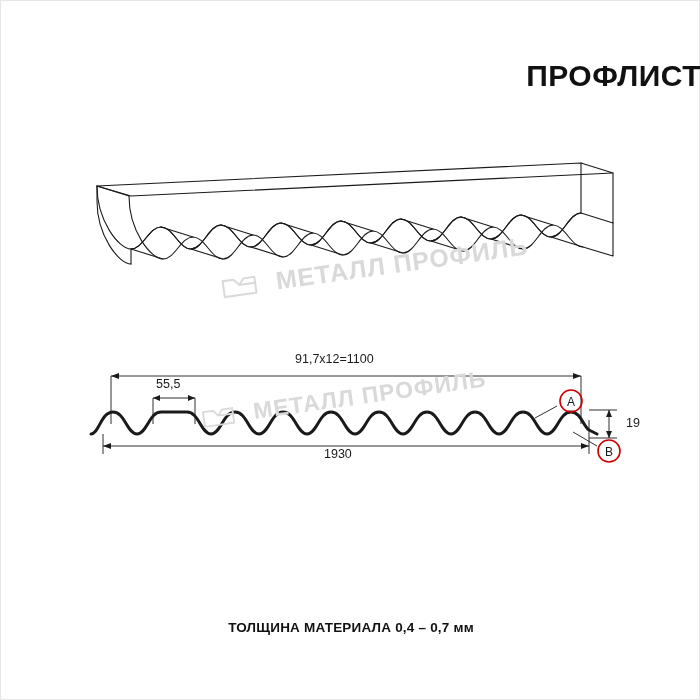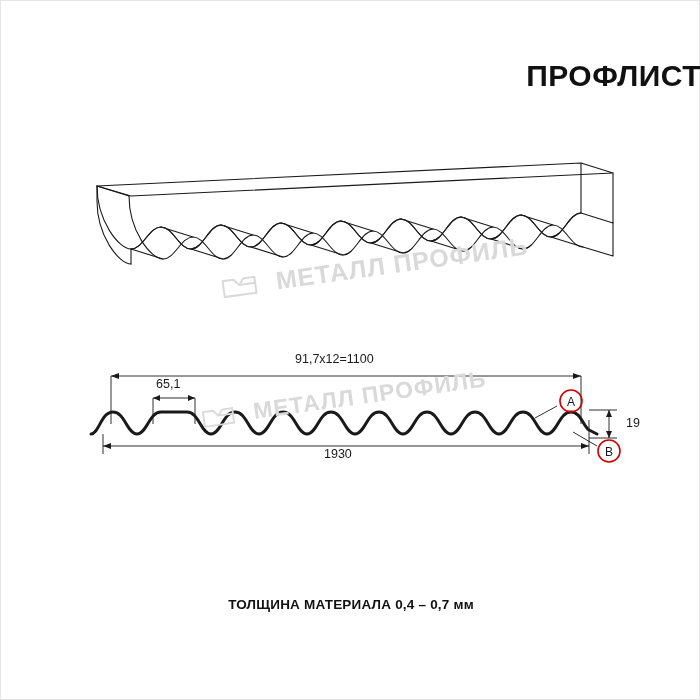--- a/index.html
+++ b/index.html
@@ -38,21 +38,21 @@
     top: 104px;
     left: 0;
     width: 700px;
     text-align: center;
     font-size: 15px;
     font-weight: bold;
     color: #111111;
   }
   .footer-note {
     position: absolute;
-    top: 596px;
+    top: 619px;
     left: 0;
     width: 700px;
     text-align: center;
     font-size: 13.5px;
     font-weight: bold;
     color: #111111;
     letter-spacing: 0.2px;
   }
   .iso-wrap {
     position: absolute;
@@ -244,21 +244,21 @@
         <circle cx="510" cy="55" r="11" fill="none" stroke="#cc0000" stroke-width="1.6"></circle>
         <text x="510" y="60" text-anchor="middle" font-family="Liberation Sans, sans-serif" font-size="12" fill="#1a1a1a">A</text>
       </g>
       <g>
         <circle cx="548" cy="105" r="11" fill="none" stroke="#cc0000" stroke-width="1.6"></circle>
         <text x="548" y="110" text-anchor="middle" font-family="Liberation Sans, sans-serif" font-size="12" fill="#1a1a1a">B</text>
       </g>
     </svg>
 
     <div style="position:absolute; left:214px; top:6px; font-size:12.5px;margin-left:20px;">91,7х12=1100</div>
-    <div style="position:absolute; left:95px; top:31px; font-size:12.5px;">65,1</div>
+    <div style="position:absolute; left:95px; top:31px; font-size:12.5px;">55,5</div>
     <div style="position:absolute; left:263px; top:101px; font-size:12.5px;">1930</div>
     <div style="position:absolute; left:565px; top:70px; font-size:12.5px;">19</div>
   </div>
 
   <div class="wm wm1">
     <span class="wm-mark">
       <svg width="40" height="26" viewBox="0 0 40 26" fill="none" stroke="#d9d9d9" stroke-width="2">
         <path d="M3 22 L3 6 L14 6 L19 12 L35 12 L35 22 Z"></path>
         <path d="M19 12 L24 6 L35 6 L35 12"></path>
       </svg>

